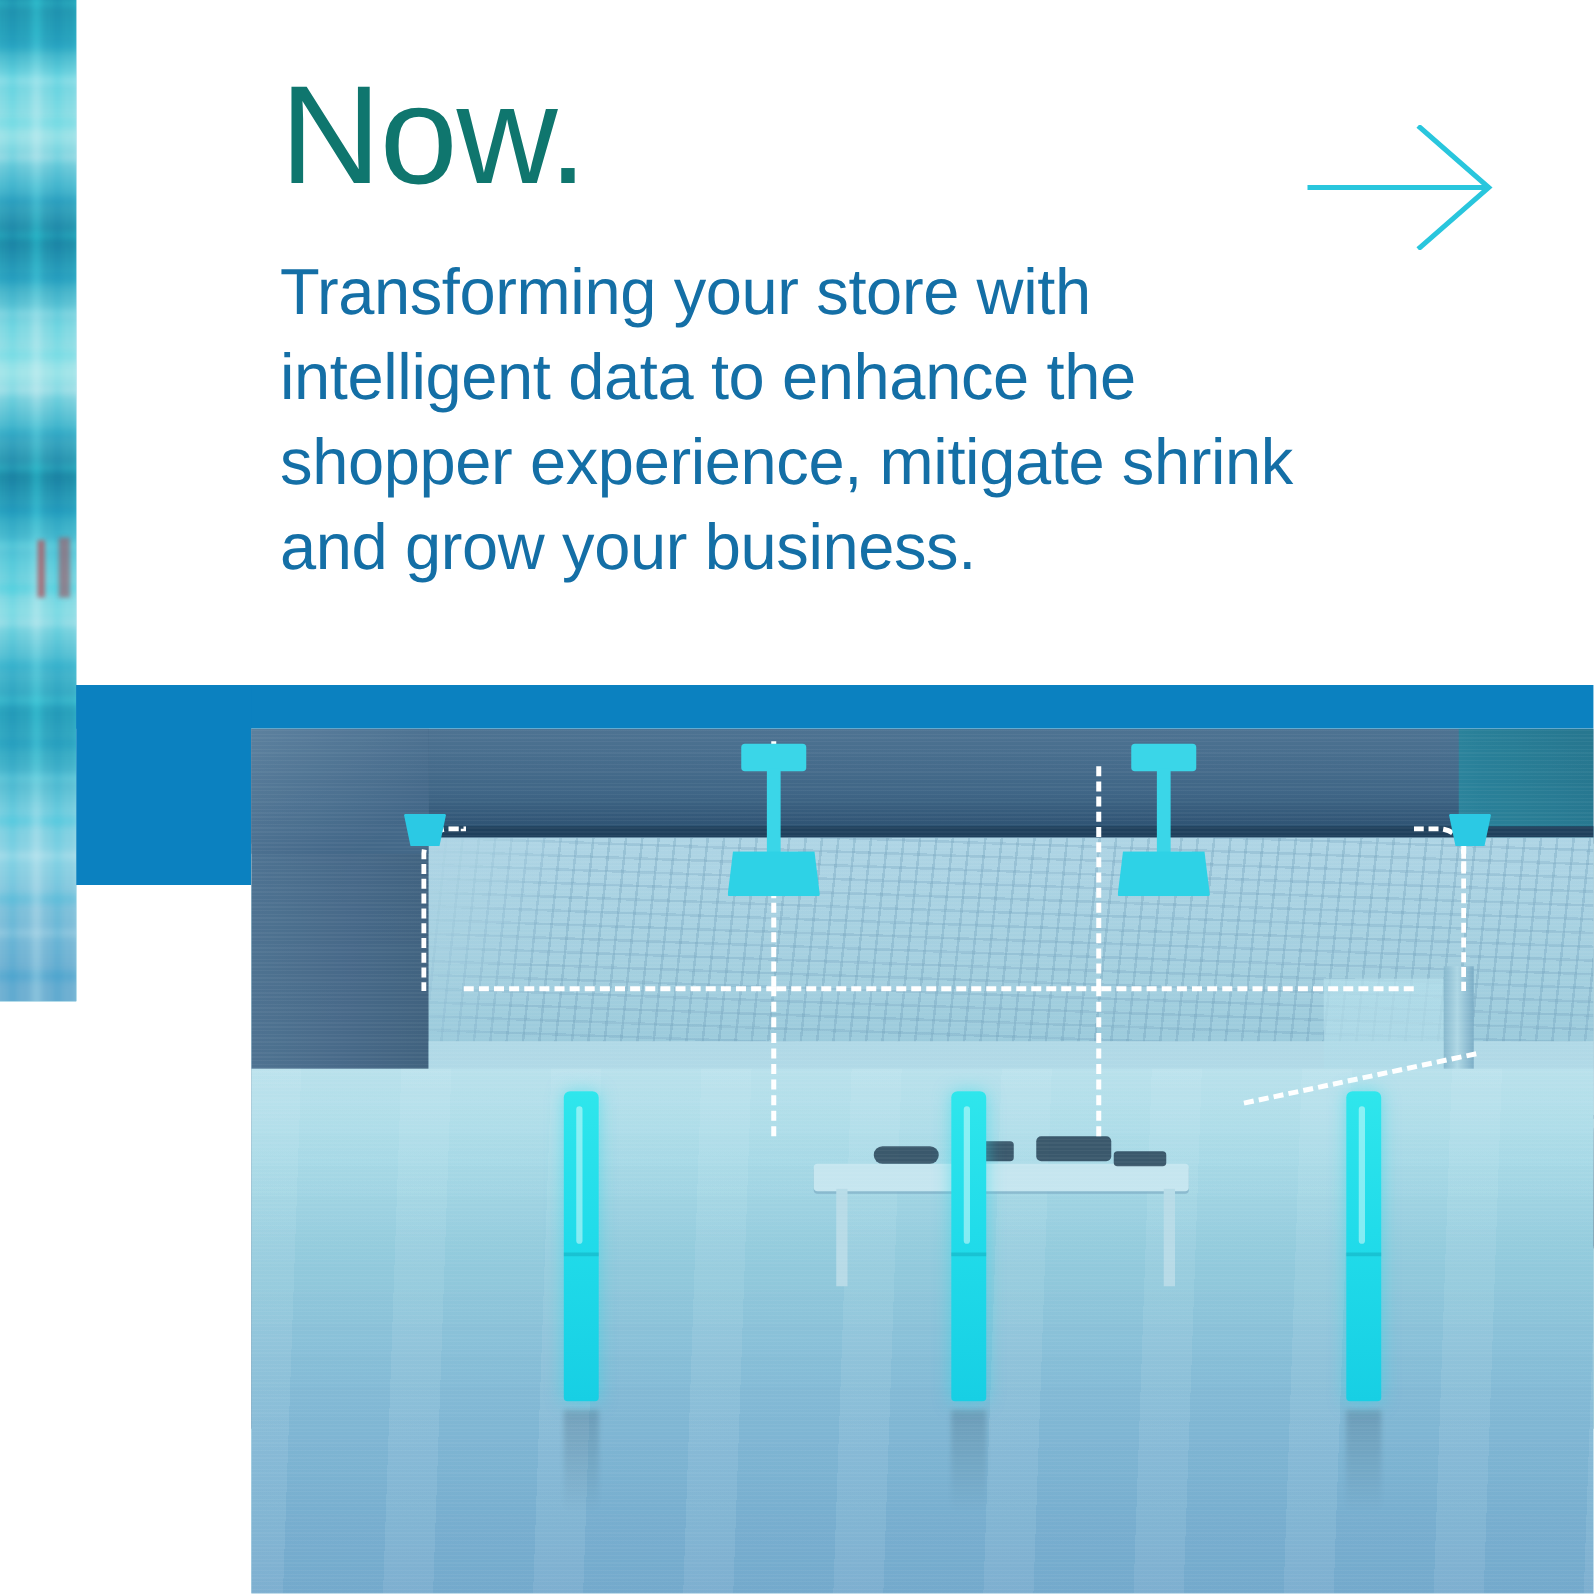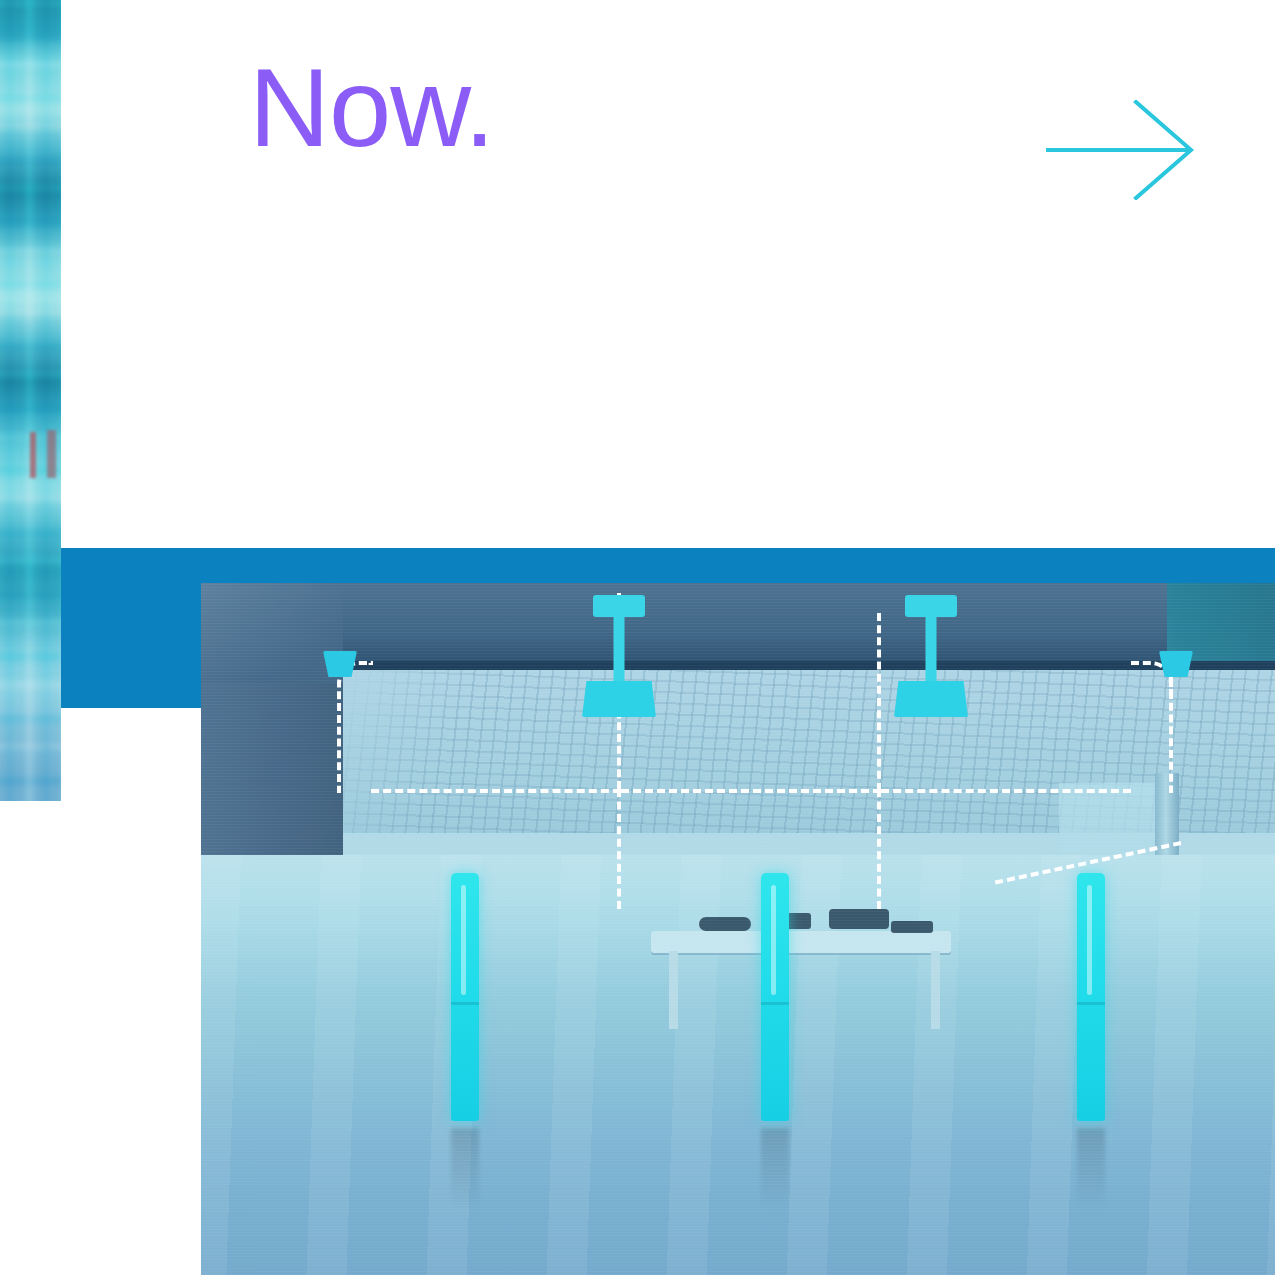--- a/index.html
+++ b/index.html
@@ -91,23 +91,22 @@
     width:140px; height:160px;
     background:#0b81c0;
   }
 
   
   .copy { position:absolute; left:224px; top:52px; width:830px; }
   .headline {
     font-size:112px;
     line-height:1.0;
     font-weight:400;
-    color:#8b5cf6;
+    color:#0f766e;
     letter-spacing:-1px;
-    margin-left:25px;
   }
   .body-copy {
     margin-top:36px;
     font-size:52px;
     line-height:1.31;
     font-weight:400;
     color:#146fa6;
     letter-spacing:-0.3px;
     max-width:950px;
   }
@@ -353,20 +352,26 @@
   <div class="left-strip">
     <div class="ls-layer ls-a"></div>
     <div class="ls-layer ls-b"></div>
     <div class="ls-layer ls-c"></div>
     <div class="ls-red"></div>
     <div class="ls-red2"></div>
   </div>
 
   <div class="copy">
     <div class="headline">Now.</div>
+    <div class="body-copy">
+      <div>Transforming your store with</div>
+      <div>intelligent data to enhance the</div>
+      <div>shopper experience, mitigate shrink</div>
+      <div>and grow your business.</div>
+    </div>
   </div>
 
   <svg class="arrow" viewBox="0 0 152 100">
     <line x1="2" y1="50" x2="146" y2="50" stroke="#29c6dd" stroke-width="4"></line>
     <polyline points="92,2 147,50 92,98" fill="none" stroke="#29c6dd" stroke-width="4" stroke-linecap="square"></polyline>
   </svg>
 
   <div class="blue-band"></div>
   <div class="blue-block"></div>
 

